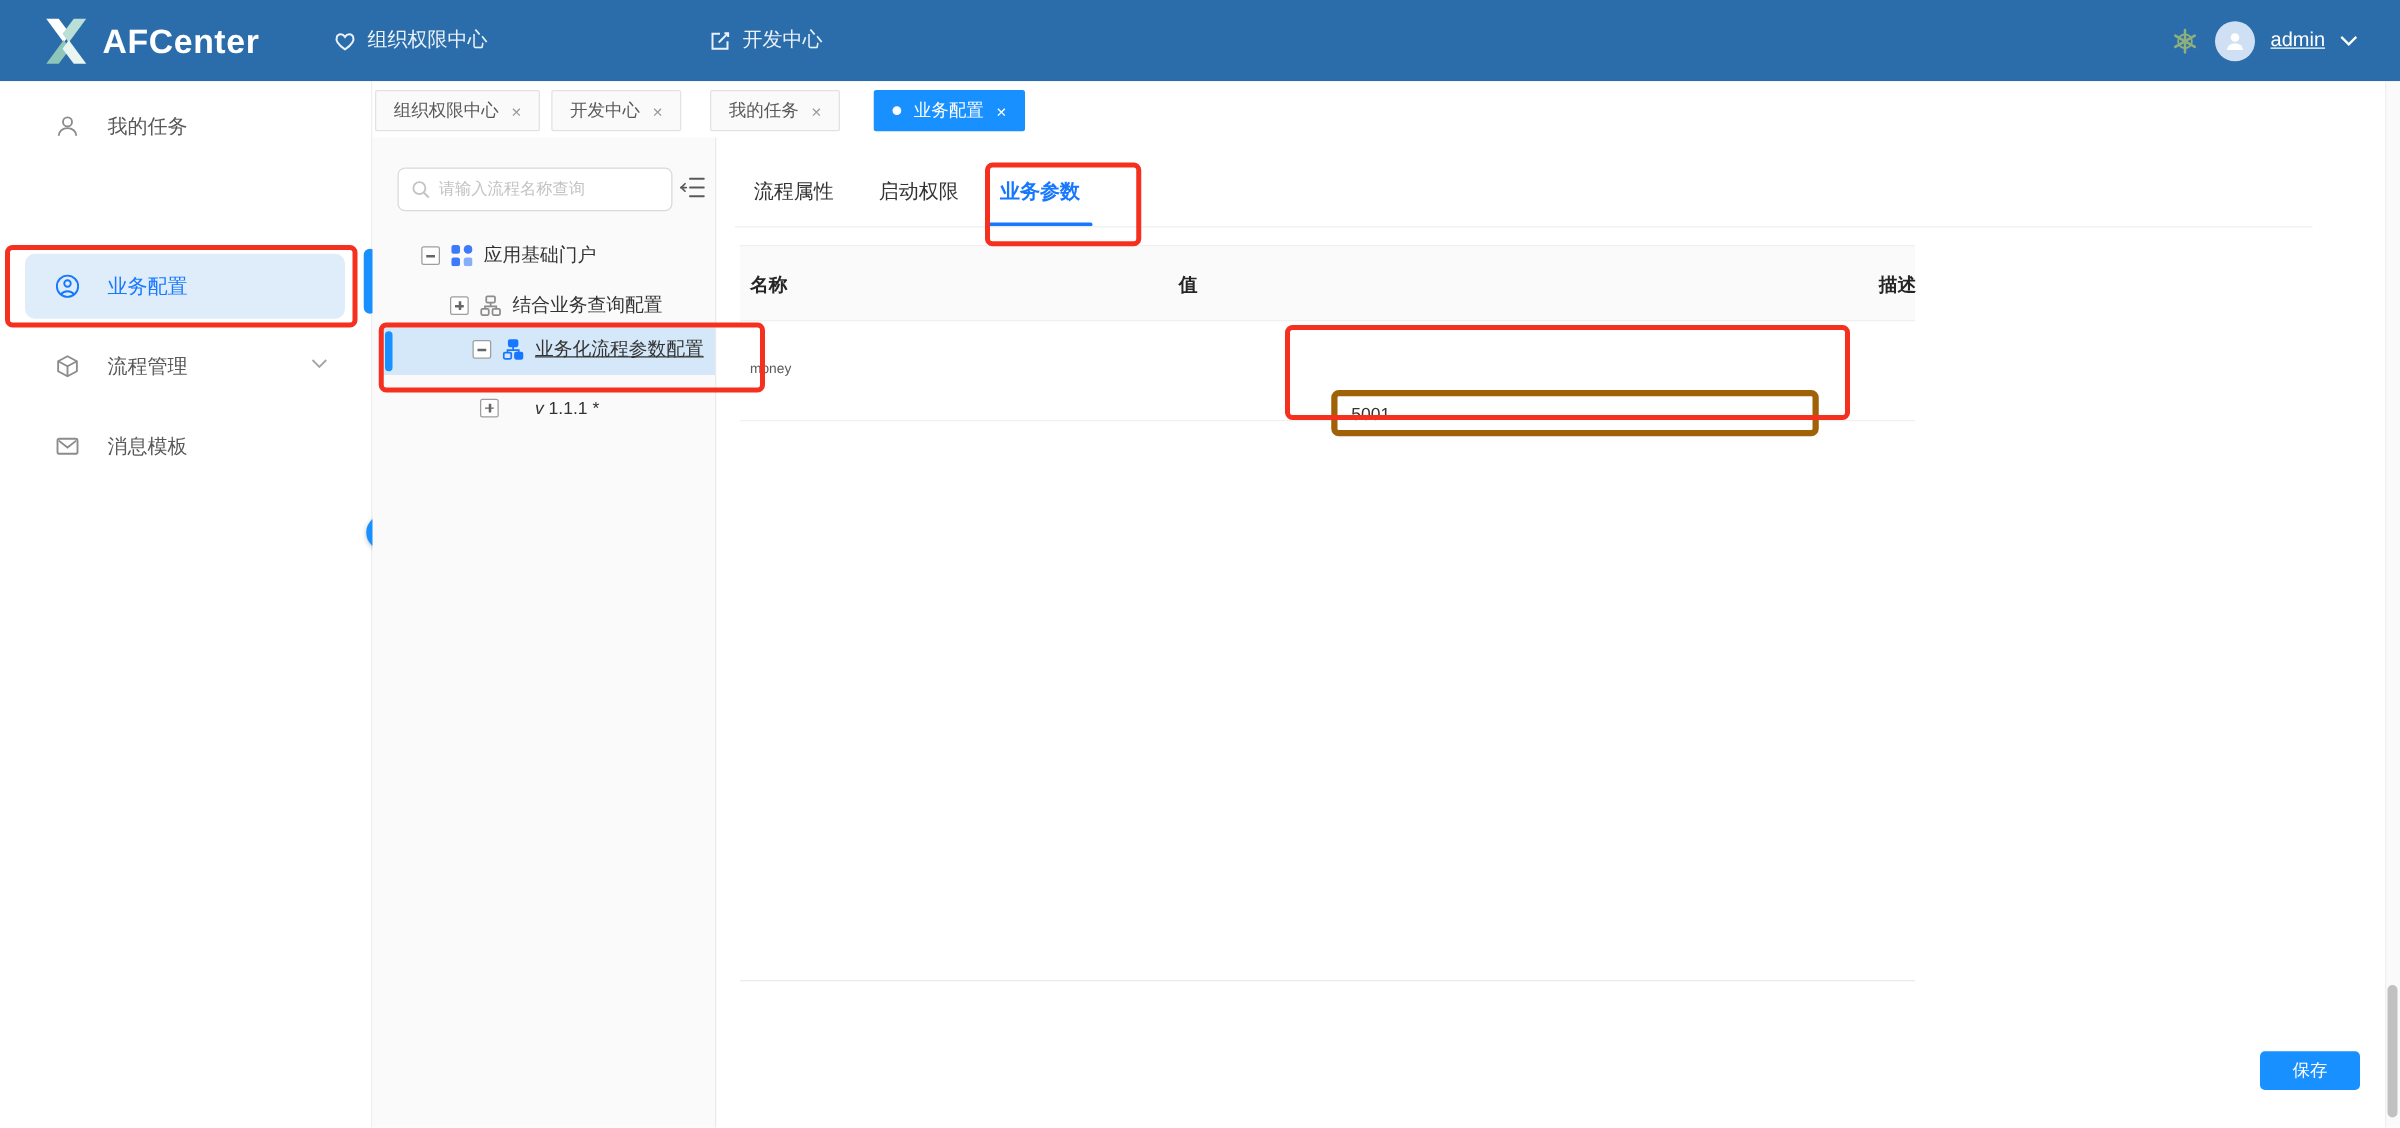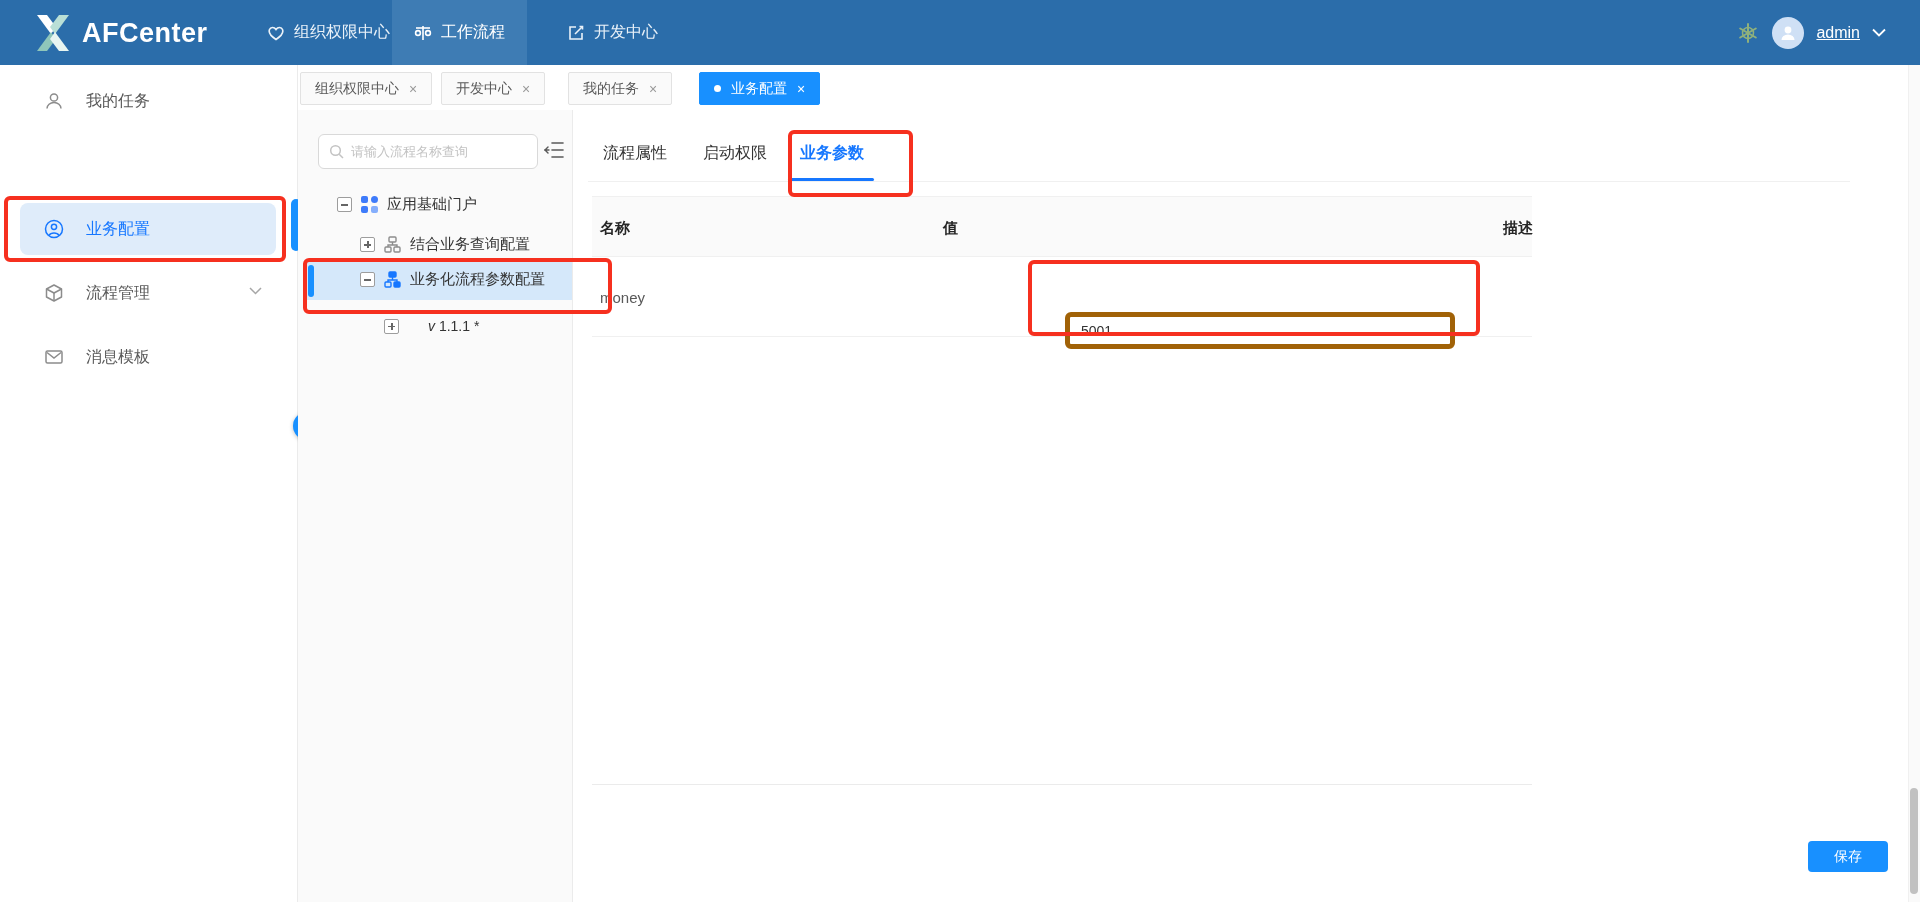--- a/index.html
+++ b/index.html
@@ -43,46 +43,46 @@
   .ptab.active { background:#1890ff; border-color:#1890ff; color:#fff; }
   .ptab.active .x { color:#fff; }
   .dot { width:7px; height:7px; border-radius:50%; background:#fff; }
   .pt1{left:2px} .pt2{left:143px} .pt3{left:270px} .pt4{left:401px}
 
   
   .tree-panel { left:298px; top:110px; width:275px; height:792px; background:#fafafa; border-right:1px solid #ebebeb; }
   .search-box { position:absolute; left:20px; top:24px; width:220px; height:35px; background:#fff;
                 border:1px solid #d9d9d9; border-radius:6px; display:flex; align-items:center; gap:7px; padding:0 10px; }
   .search-box input { border:none; outline:none; width:170px; font-size:13px; color:#333; background:transparent;
-                      font-family:Liberation Sans, sans-serif; }
+                      font-family:Liberation Mono, monospace; }
   .search-box input::placeholder { color:#c3c3c3; }
   .collapse-all { position:absolute; left:246px; top:31px; cursor:pointer; }
 
   .tnode { position:absolute; display:flex; align-items:center; gap:9px; font-size:15px; color:#333; cursor:pointer; }
-  .tn1{left:39px; top:85px;} .tn2{left:62px; top:125px;} .tn3{left:62px; top:160px;} .tn4{left:86px; top:208px;gap:29px;}
+  .tn1{left:39px; top:85px;} .tn2{left:62px; top:125px;} .tn3{left:80px; top:160px;text-decoration:underline;} .tn4{left:86px; top:208px;gap:29px;}
   .sel-bg { position:absolute; left:8px; top:152px; width:266px; height:38px; background:#d5e8fa; }
   .sel-ind { position:absolute; left:10px; top:155px; width:6px; height:32px; background:#1890ff; border-radius:3px; }
   .toggle { width:15px; height:15px; border:1px solid #9d9d9d; border-radius:2px; background:#fff; position:relative; flex:none; }
   .toggle::before { content:""; position:absolute; left:3px; top:6px; width:7px; height:1.6px; background:#666; }
   .toggle.plus::after { content:""; position:absolute; left:6px; top:3px; width:1.6px; height:7px; background:#666; }
   .ver-label { font-size:14px; }
   .ver-label .v-italic { font-style:italic; }
 
   
   .mtab { top:143px; font-size:16px; color:#333; cursor:pointer; }
   .mt1{left:603px} .mt2{left:703px} .mt3{left:800px; color:#1677ff; font-weight:700;}
   .ink { left:788px; top:178px; width:86px; height:3px; background:#1677ff; border-radius:2px; }
   .tabline { left:588px; top:181px; width:1262px; height:1px; background:#f0f0f0; }
 
   .thead { left:592px; top:196px; width:940px; height:61px; background:#fafafa;
            border-top:1px solid #f0f0f0; border-bottom:1px solid #f0f0f0; }
   .th { top:219px; font-size:15px; font-weight:700; color:#262626; }
   .th1{left:600px} .th2{left:943px} .th3{left:1503px}
   .trow { left:592px; top:257px; width:940px; height:80px; border-bottom:1px solid #f0f0f0; }
-  .cell-name { left:600px; top:289px; font-size:15px; color:#595959; }
+  .cell-name { left:600px; top:289px; font-size:11px; color:#595959; }
   .val-input { left:1065px; top:279px; width:390px; height:37px; border:5px solid #a16207; border-radius:6px;
                background:#fff; font-size:14px; color:#333; padding:0 11px; outline:none;
                font-family:"Liberation Sans","DejaVu Sans",sans-serif;margin-top:33px; }
   .bottom-line { left:592px; top:784px; width:940px; height:1px; background:#ebebeb; }
   .save-btn { left:1808px; top:841px; width:80px; height:31px; background:#1890ff; color:#fff;
               border:none; border-radius:4px; font-size:14px; cursor:pointer;
               font-family:"Liberation Sans","DejaVu Sans",sans-serif; }
 
   .scroll-track { left:1908px; top:65px; width:12px; height:837px; background:#fafafa; border-left:1px solid #f0f0f0; }
   .scroll-thumb { left:1910px; top:788px; width:8px; height:106px; background:#c1c1c1; border-radius:4px; cursor:grab; }
@@ -114,31 +114,20 @@
 
   <div class="abs nav-item nav1">
     <span>
       <svg width="18" height="18" viewBox="0 0 18 18" fill="none" stroke="#eaf2f9" stroke-width="1.6">
         <path d="M9 15.5 C3 11.5 1.5 8 2.5 5.5 C3.5 3 7 2.5 9 5.5 C11 2.5 14.5 3 15.5 5.5 C16.5 8 15 11.5 9 15.5 Z"></path>
       </svg>
     </span>
     <span>组织权限中心</span>
   </div>
 
-  <div class="abs nav-item nav2 active">
-    <span>
-      <svg width="18" height="18" viewBox="0 0 18 18" fill="none" stroke="#fff" stroke-width="1.6">
-        <line x1="9" y1="2" x2="9" y2="16"></line>
-          <line x1="2" y1="4" x2="16" y2="4"></line>
-        <circle cx="4" cy="9" r="2.4"></circle>
-          <circle cx="14" cy="9" r="2.4"></circle>
-      </svg>
-    </span>
-    <span>工作流程</span>
-  </div>
 
   <div class="abs nav-item nav3">
     <span>
       <svg width="18" height="18" viewBox="0 0 18 18" fill="none" stroke="#eaf2f9" stroke-width="1.6">
         <path d="M15 9 V15 H3 V3 H9"></path>
           <path d="M8 10 L15.5 2.5"></path>
           <path d="M12.5 2.5 H15.5 V5.5"></path>
       </svg>
     </span>
     <span>开发中心</span>

